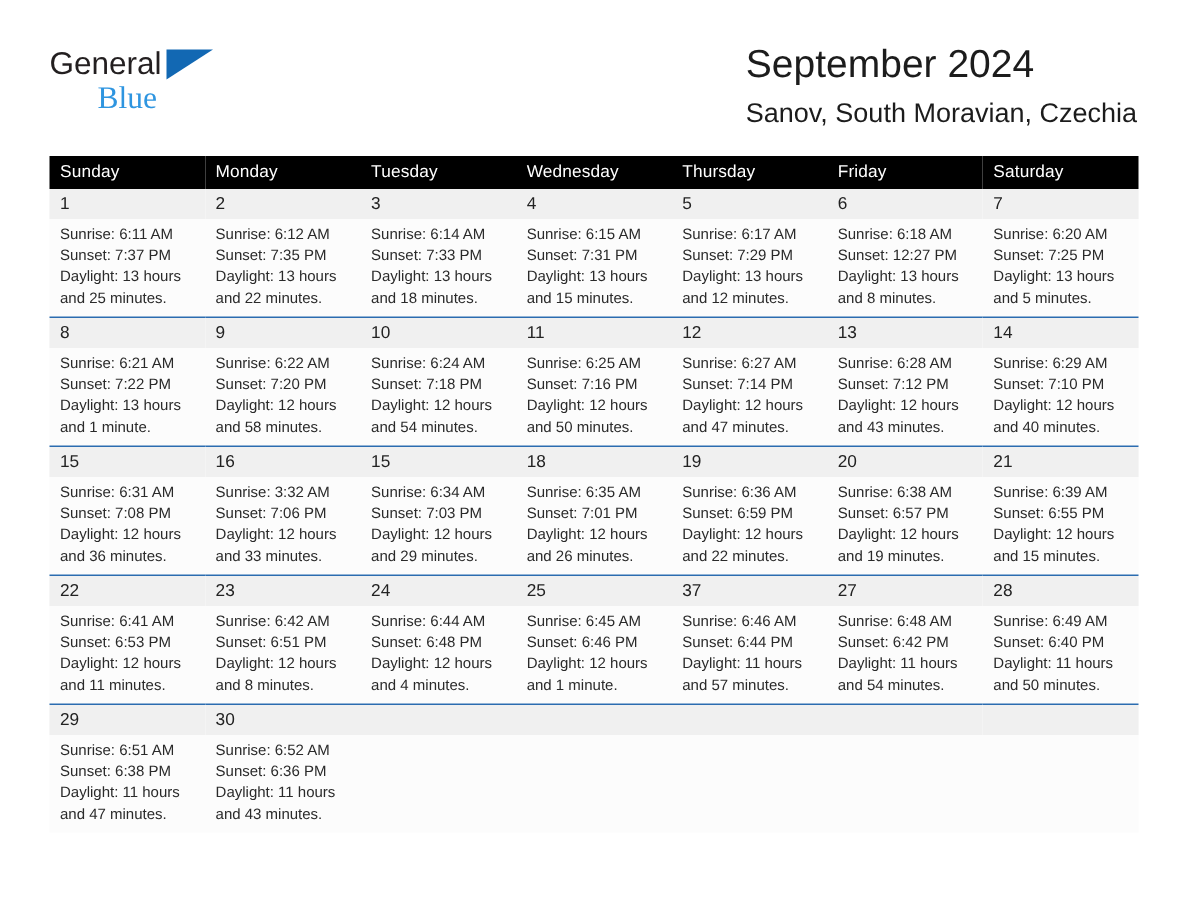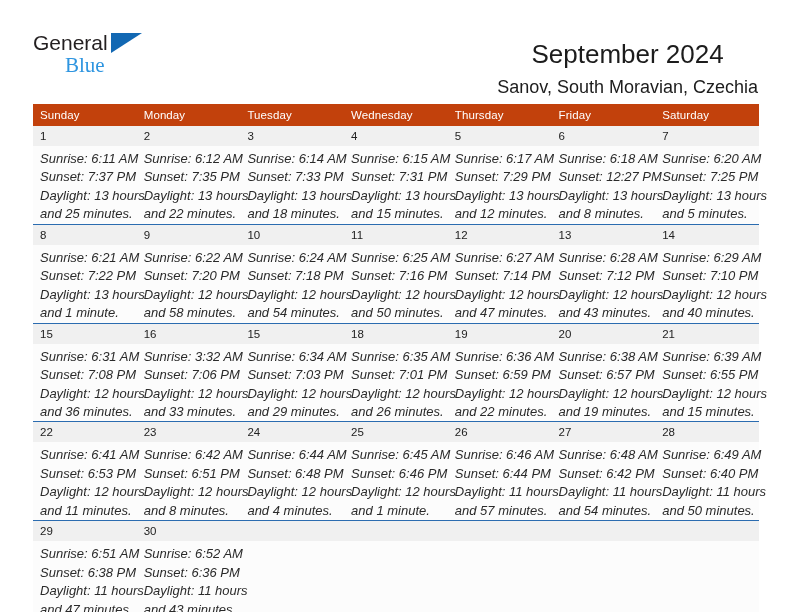--- a/index.html
+++ b/index.html
@@ -50,22 +50,22 @@
     color: #2e95e0;
     margin-top: 2px;
     margin-left: 32px;
     line-height: 1;
     font-family: Liberation Serif, serif;
   }
 
   .title-block {
     position: absolute;
     right: 34px;
-    top: 40px;
-    text-align: center;
+    top: 28px;
+    text-align: left;
   }
   .cal-title {
     font-size: 26px;
     color: #1c1c1c;
     line-height: 1.15;
     font-weight: normal;
     margin: 0;
   }
   .cal-subtitle {
     font-size: 18px;
@@ -79,21 +79,21 @@
     position: absolute;
     left: 33px;
     top: 104px;
     width: 726px;
     border-collapse: collapse;
     table-layout: fixed;
   }
   .calendar col { width: 103.71px; }
 
   .calendar thead th {
-    background: #c2410c;
+    background: #000000;
     color: #ffffff;
     font-size: 11.5px;
     font-weight: normal;
     text-align: left;
     padding: 5px 0 5px 7px;
     height: 12px;
     letter-spacing: 0.1px;
   }
 
   .calendar tbody tr.week-row > td {
@@ -114,24 +114,23 @@
   .daynum {
     background: #f0f0f0;
     font-size: 11.5px;
     color: #222222;
     padding: 4px 0 4px 7px;
     line-height: 1.05;
     height: 12px;
   }
   .cell-body {
     padding: 4px 6px 0 7px;
-    font-size: 13px;
+    font-size: 10px;
     line-height: 1.42;
     color: #2a2a2a;
-    font-style: italic;
   }
   .cell-body div { white-space: nowrap; }
 
   td.empty .daynum { background: #f0f0f0; }
   td.empty .cell-body { visibility: hidden; }
 </style>
 </head>
 <body>
 
 <div class="page-header">
@@ -454,21 +453,21 @@
             <div class="cell-body">
               <div>Sunrise: 6:45 AM</div>
               <div>Sunset: 6:46 PM</div>
               <div>Daylight: 12 hours</div>
               <div>and 1 minute.</div>
             </div>
           </div>
         </td>
       <td>
           <div class="cell-inner">
-            <div class="daynum">26</div>
+            <div class="daynum">37</div>
             <div class="cell-body">
               <div>Sunrise: 6:46 AM</div>
               <div>Sunset: 6:44 PM</div>
               <div>Daylight: 11 hours</div>
               <div>and 57 minutes.</div>
             </div>
           </div>
         </td>
       <td>
           <div class="cell-inner">

